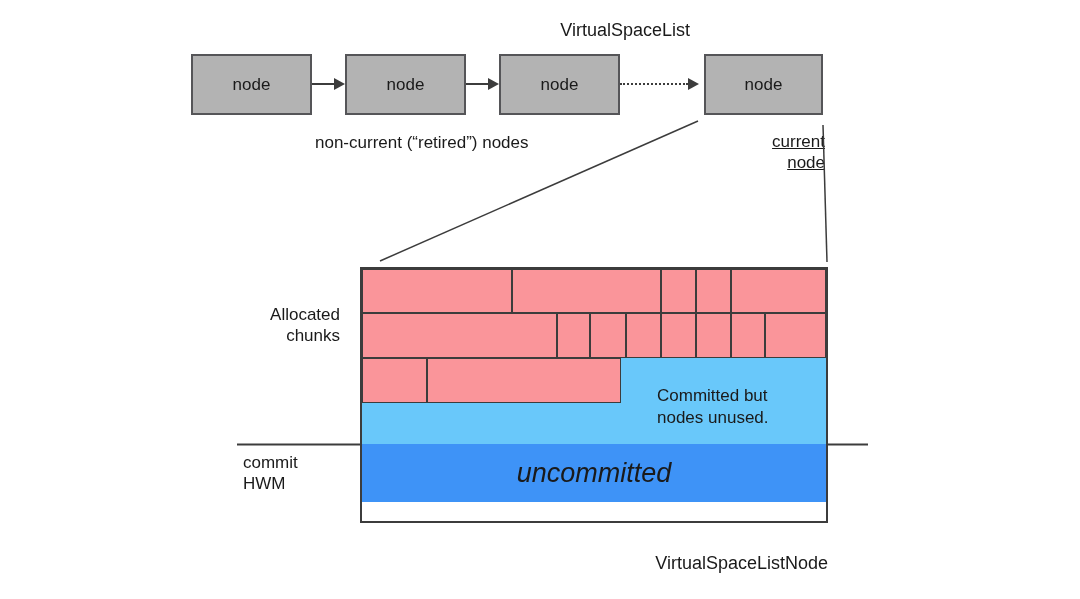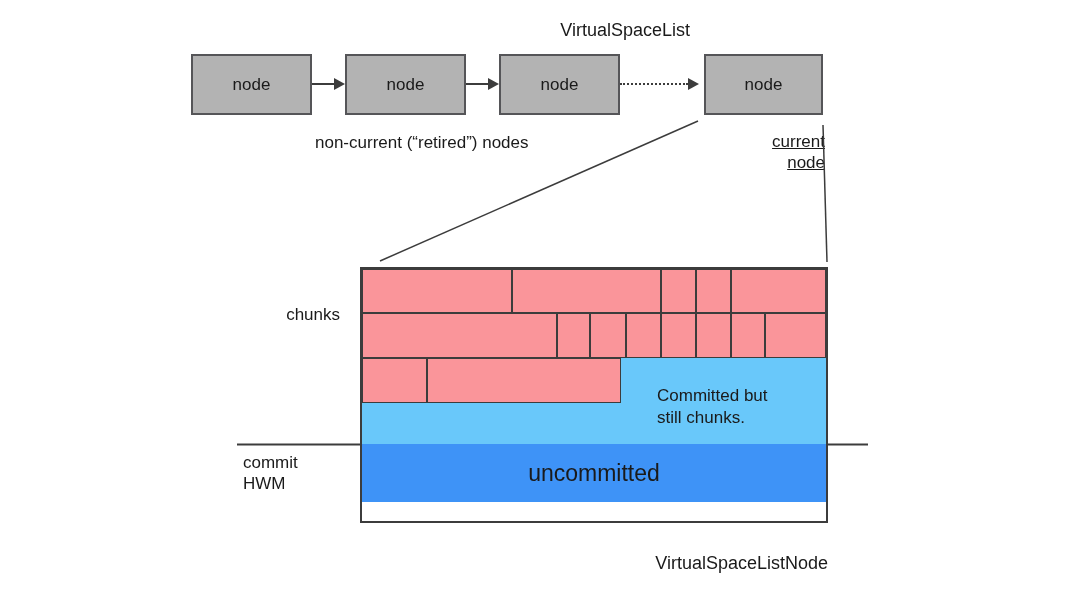--- a/index.html
+++ b/index.html
@@ -42,21 +42,22 @@
     border:1px solid var(--line-dark,#3c3c3c);
   }
   .committed{
     position:absolute;left:0;top:89px;width:464px;height:94px;
     background:var(--committed-blue,#69c8fa);
   }
   .uncommitted{
     position:absolute;left:0;top:175px;width:464px;height:58px;
     background:var(--uncommitted-blue,#3e93f7);
     display:flex;align-items:center;justify-content:center;
-    font-size:23px;
+    font-size:27px;
+    font-style:italic;
   }
   .committed-label{position:absolute;left:295px;top:27px;font-size:17px;line-height:22px;}
   svg.overlay{position:absolute;left:0;top:0;pointer-events:none;}
 </style>
 </head>
 <body>
 
 <div class="abs title" style="left:330px;top:20px;width:360px;">VirtualSpaceList</div>
 
 <div class="node-box" style="left:191px;top:54px;">
@@ -88,34 +89,35 @@
   <div>node</div>
 </div>
 
 <svg class="overlay" width="1080" height="599" viewBox="0 0 1080 599">
   <line x1="698" y1="121" x2="380" y2="261" stroke="#3c3c3c" stroke-width="1.5"></line>
   <line x1="823" y1="125" x2="827" y2="262" stroke="#3c3c3c" stroke-width="1.5"></line>
   <line x1="237" y1="444.5" x2="868" y2="444.5" stroke="#3c3c3c" stroke-width="1.8"></line>
 </svg>
 
 <div class="abs caption" style="left:200px;top:304px;width:140px;text-align:right;">
+  <div>Allocated</div>
   <div>chunks</div>
 </div>
 
 <div class="abs caption" style="left:243px;top:452px;">
   <div>commit</div>
   <div>HWM</div>
 </div>
 
 <div class="vrect">
 
   <div class="committed">
     <div class="committed-label">
       <div>Committed but</div>
-      <div>still chunks.</div>
+      <div>nodes unused.</div>
     </div>
   </div>
 
   <div class="uncommitted">
     <span>uncommitted</span>
   </div>
 
 <div class="chunk" style="left: 0px; top: 0px; width: 150px; height: 44px;"></div>
     <div class="chunk" style="left: 150px; top: 0px; width: 149px; height: 44px;"></div>
     <div class="chunk" style="left: 299px; top: 0px; width: 35px; height: 44px;"></div>

